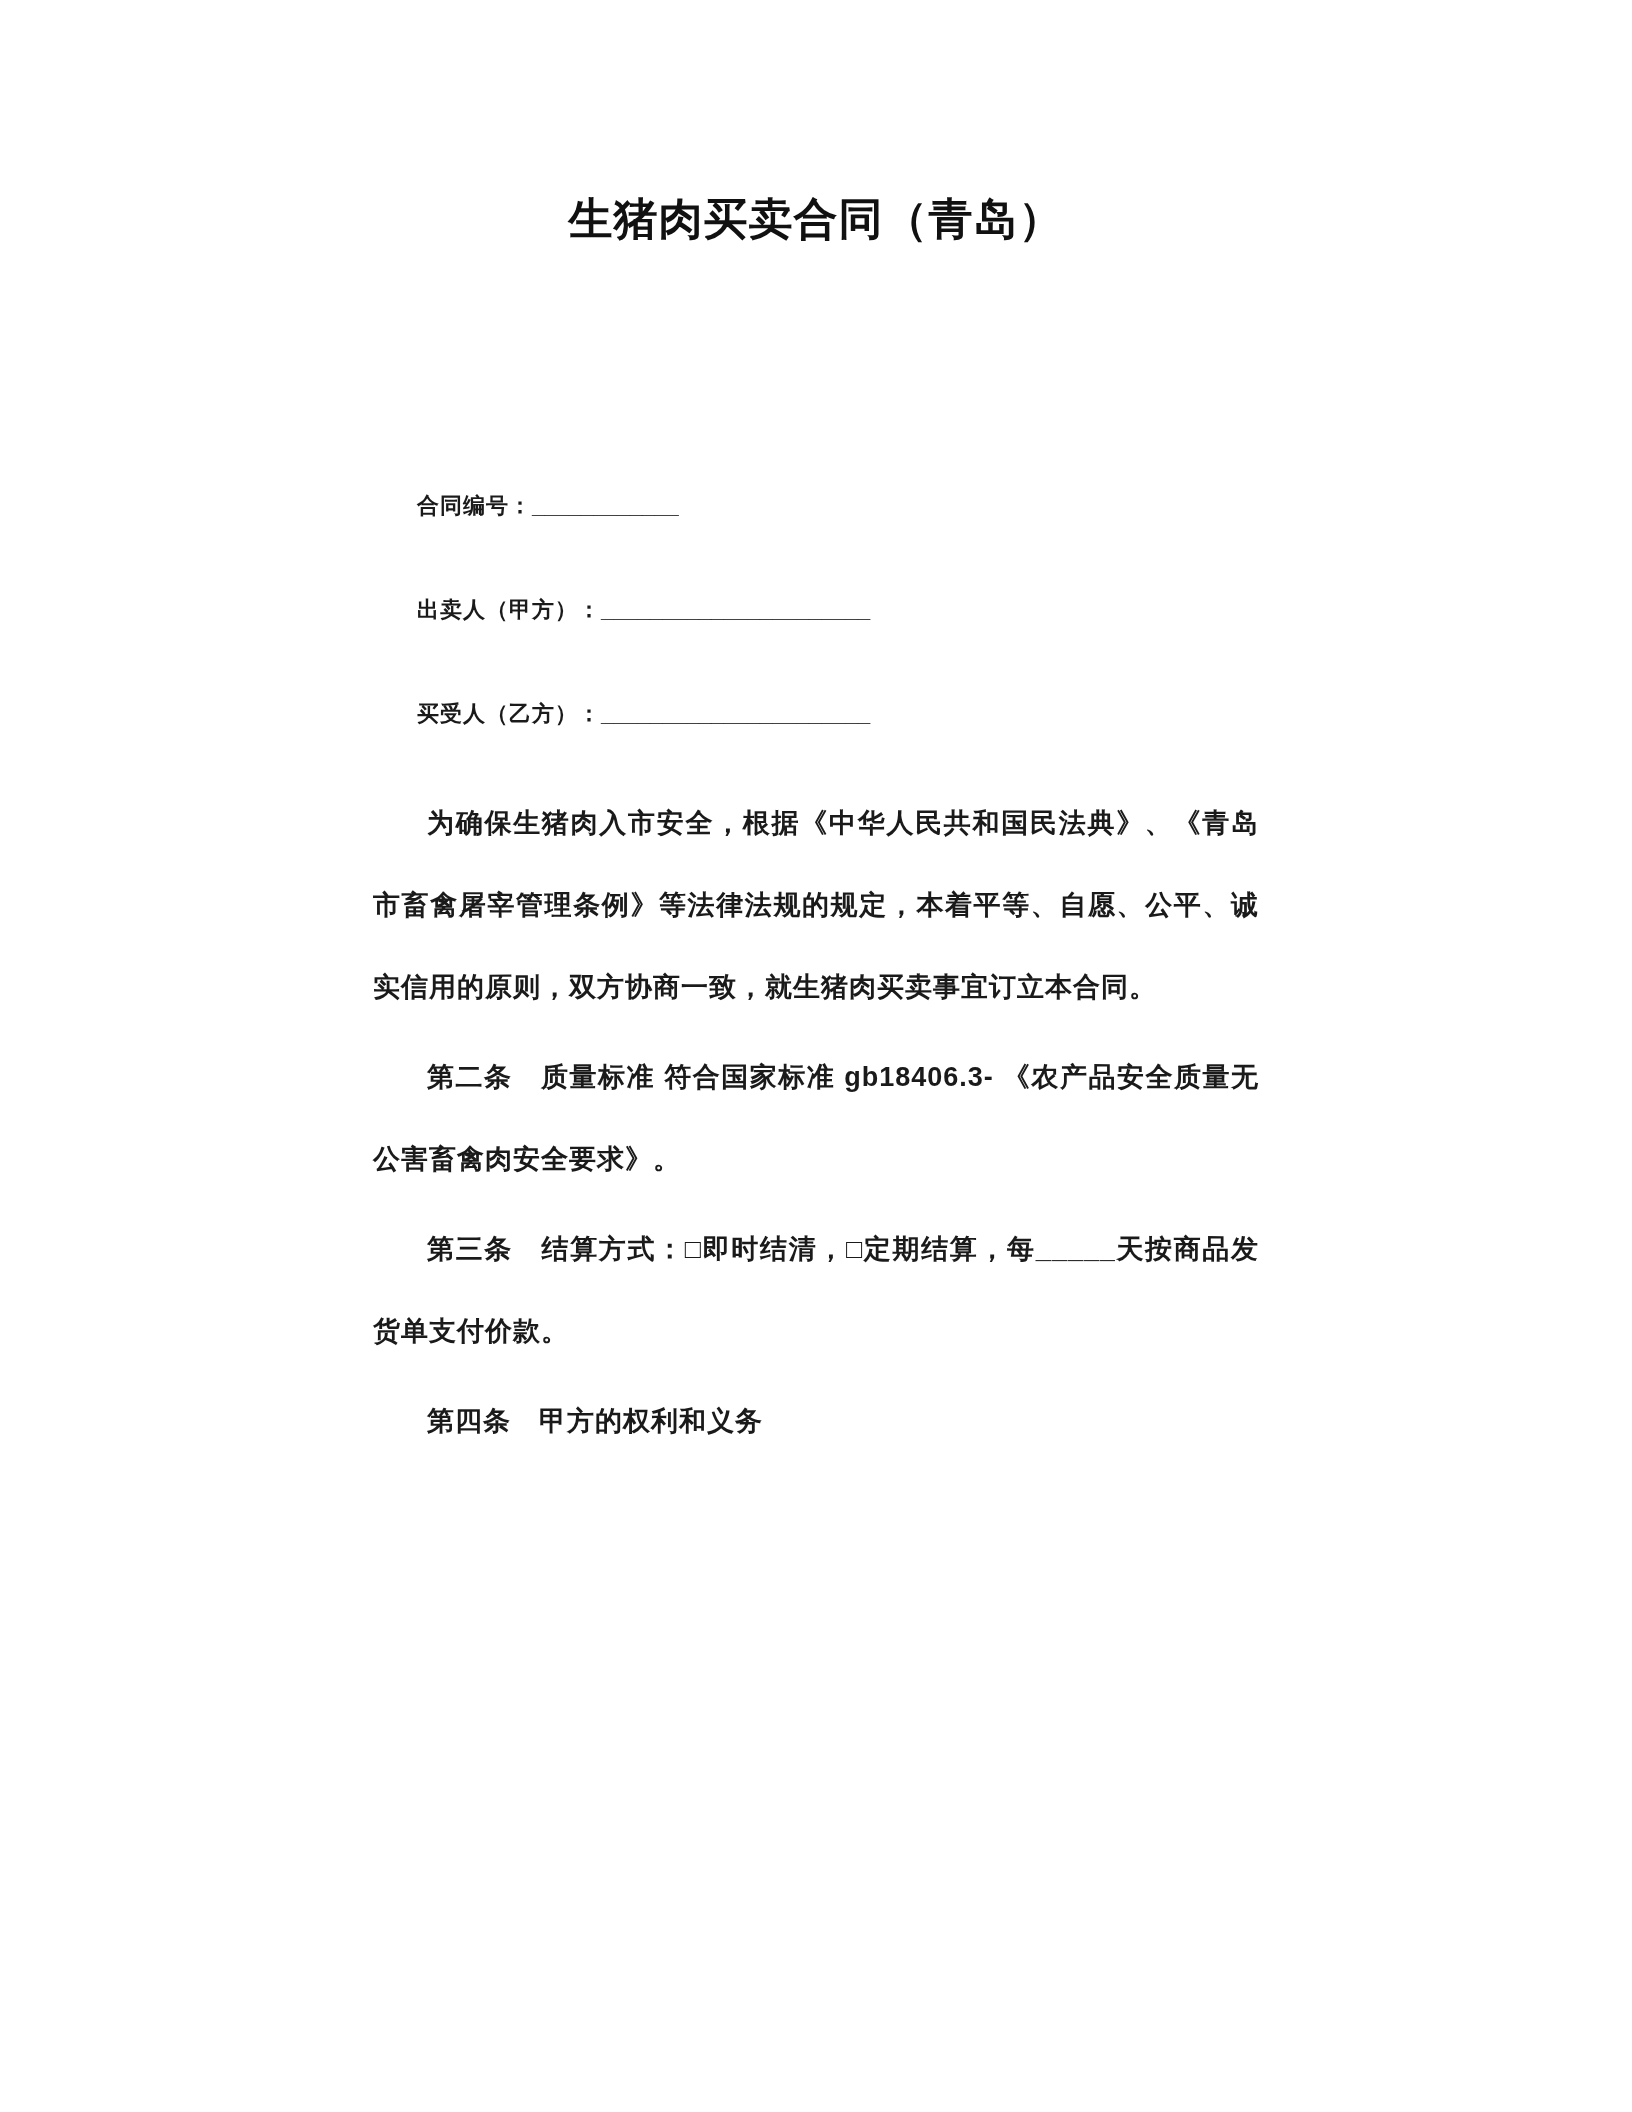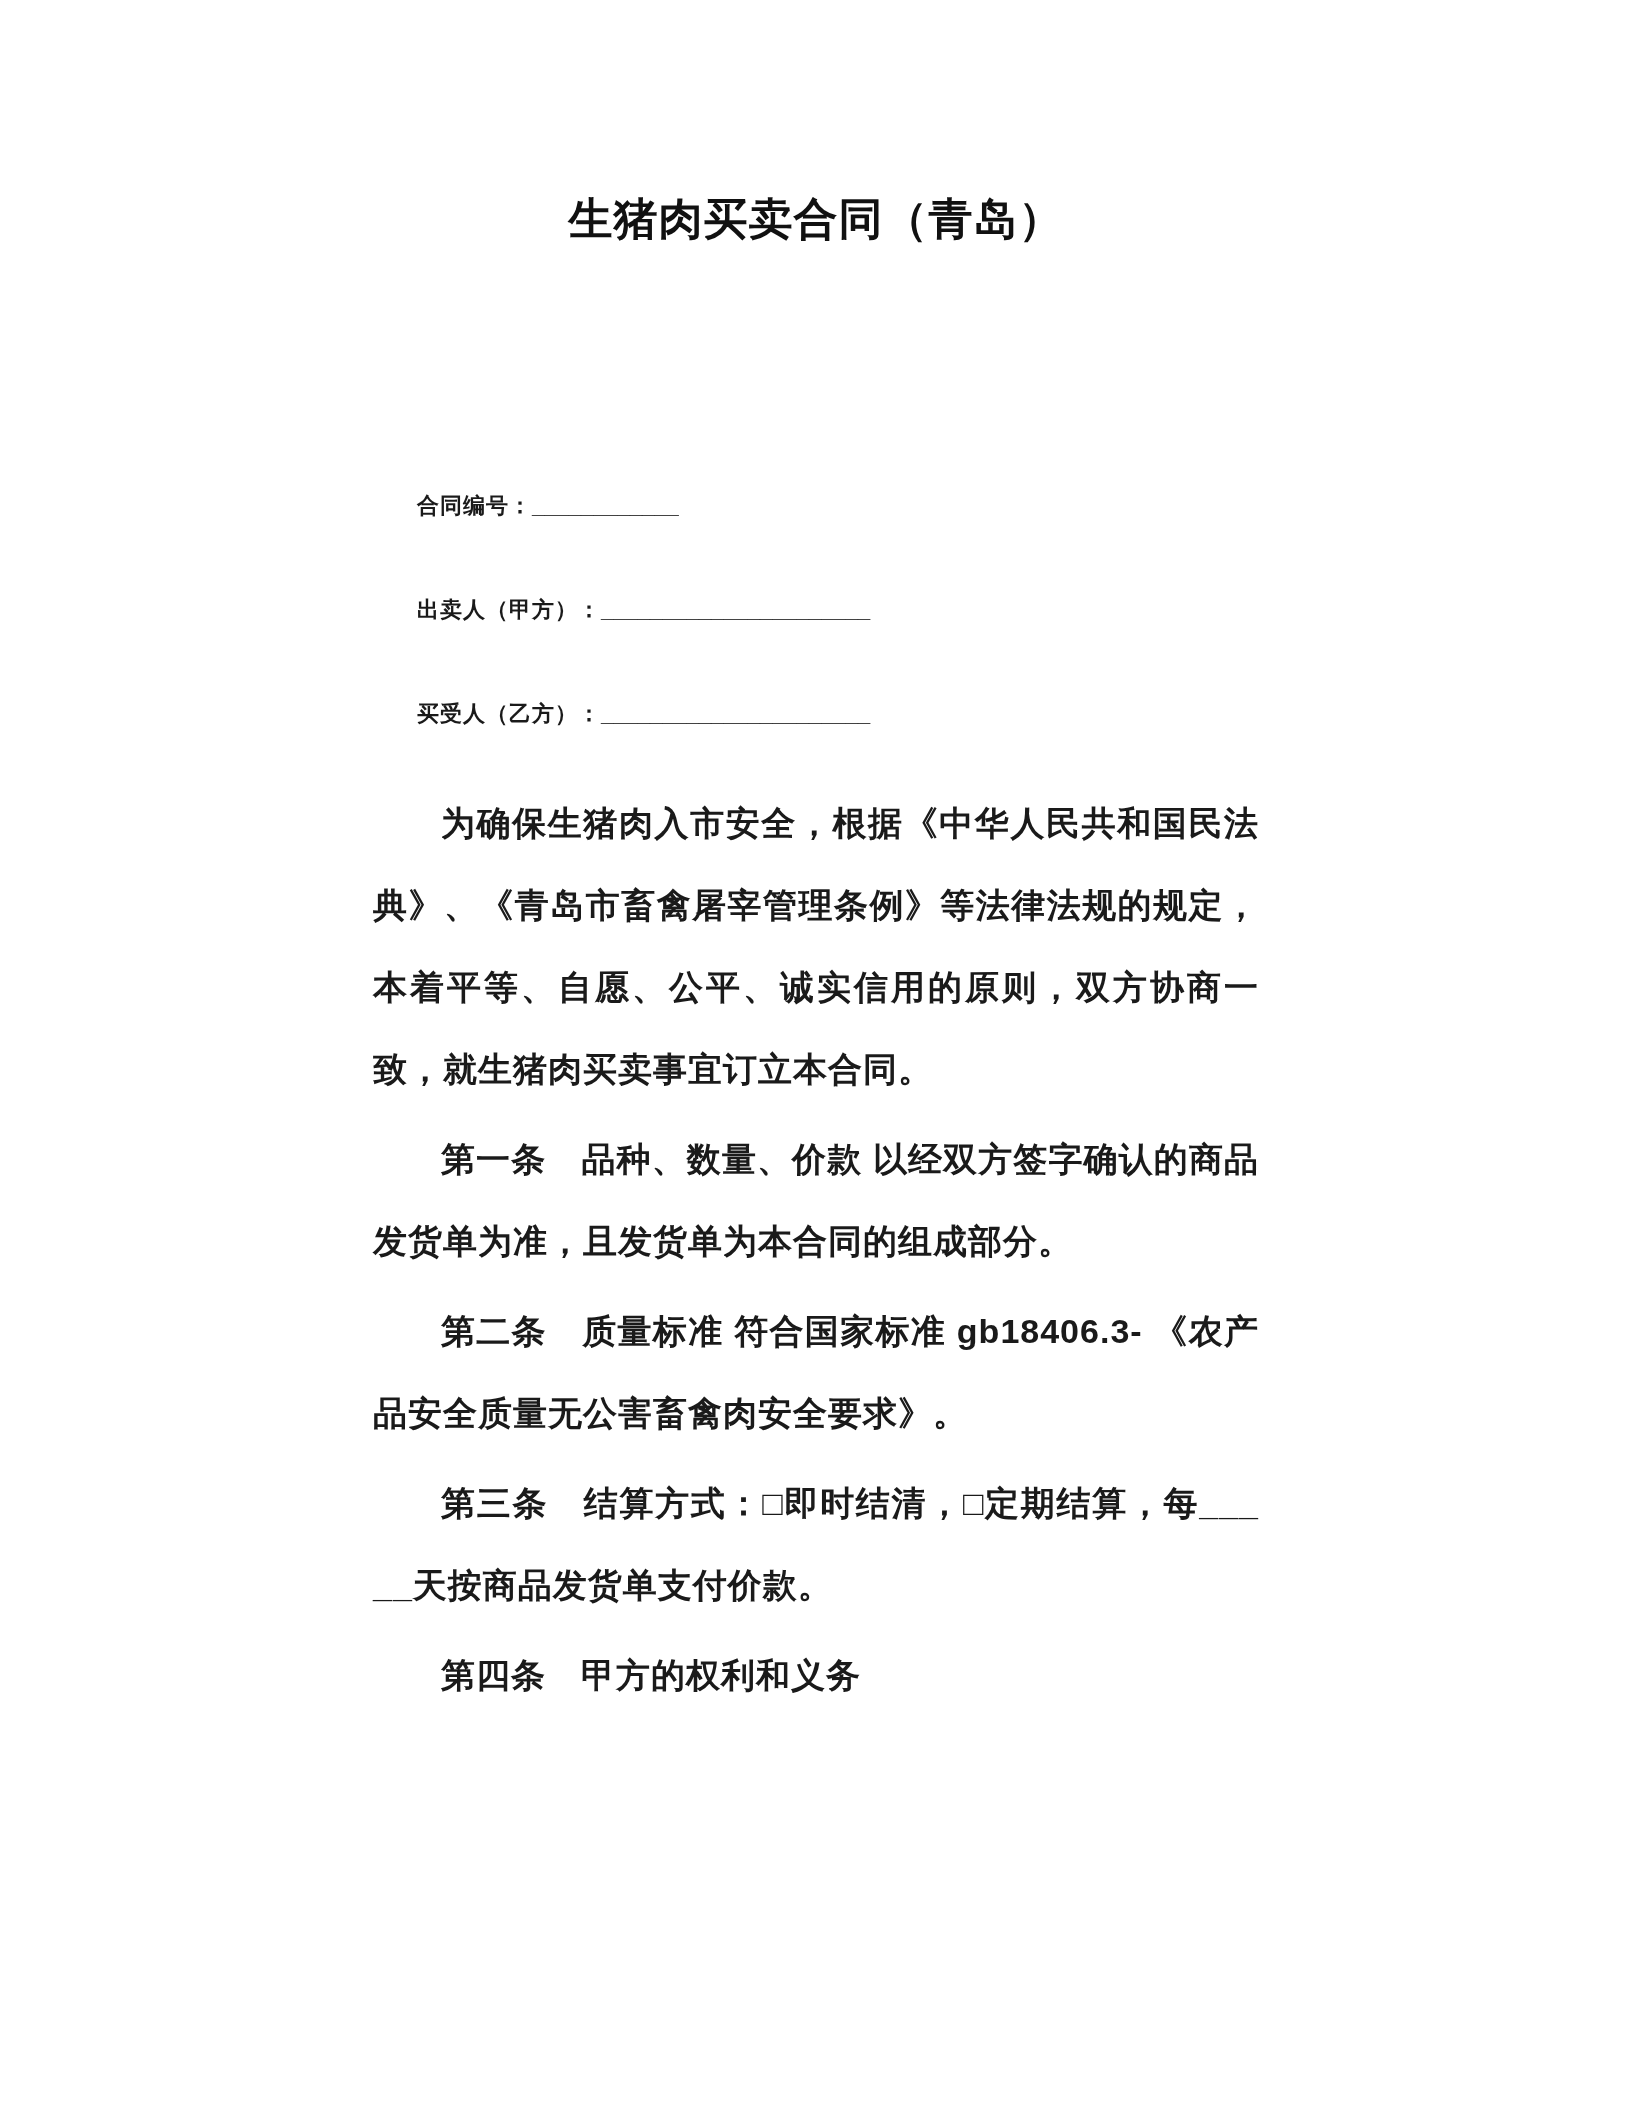--- a/index.html
+++ b/index.html
@@ -38,21 +38,21 @@
     white-space: nowrap;
   }
   .field-label {
     letter-spacing: 1px;
   }
   .field-blank {
     letter-spacing: 0;
     font-weight: 700;
   }
   .body-para {
-    font-size: 34px;
+    font-size: 27px;
     font-weight: 700;
     line-height: 82px;
     margin: 0 0 8px 0;
     text-indent: 2em;
     text-align: justify;
     letter-spacing: 1px;
     word-break: break-all;
   }
 </style>
 </head>
@@ -73,21 +73,20 @@
     </div>
 
     <div class="field-line">
       <span class="field-label">买受人（乙方）：</span><span class="field-blank">______________________</span>
     </div>
 
   </div>
 
   <p class="body-para">为确保生猪肉入市安全，根据《中华人民共和国民法典》、《青岛市畜禽屠宰管理条例》等法律法规的规定，本着平等、自愿、公平、诚实信用的原则，双方协商一致，就生猪肉买卖事宜订立本合同。</p>
 
-  <p class="body-para">第一条　品种、数量、价款 以经双方签字确认的商品发货单为准，且发货单为本合同的组成部分。</p>
 
   <p class="body-para">第二条　质量标准 符合国家标准 gb18406.3- 《农产品安全质量无公害畜禽肉安全要求》。</p>
 
   <p class="body-para">第三条　结算方式：□即时结清，□定期结算，每_____天按商品发货单支付价款。</p>
 
   <p class="body-para">第四条　甲方的权利和义务</p>
 
 
 </div>
 

